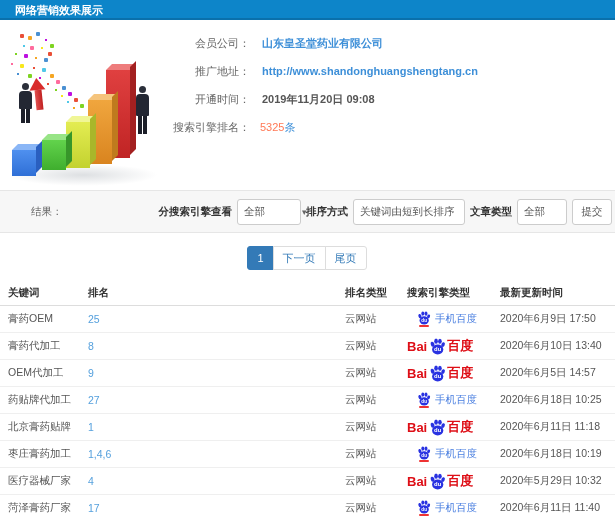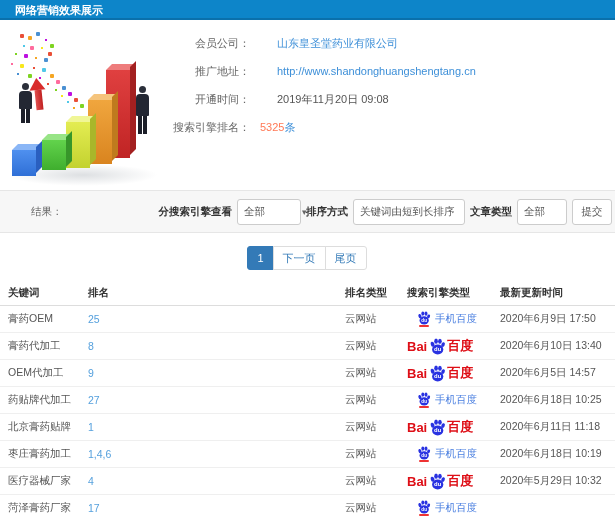--- a/index.html
+++ b/index.html
@@ -9,21 +9,21 @@
 
   
   .topbar { height:20px; background:#0d85c9; border-bottom:2px solid #0a70ab; }
   .topbar span { display:inline-block; padding-left:15px; line-height:20px; color:#fff; font-size:11px; font-weight:bold; }
 
   
   .info { position:relative; height:170px; }
   .info-fields { position:absolute; left:0; top:16px; right:12px; }
   .info-row { display:flex; align-items:center; margin-bottom:14px; font-size:11px; line-height:14px; }
   .info-label { width:250px; text-align:right; color:#666; }
-  .info-value { margin-left:27px; color:#555; }
+  .info-value { margin-left:12px; color:#555;font-weight:bold; }
   .info-value.link { color:#3d8fd8; text-decoration:none; cursor:pointer; }
   .hl-num { color:#ff7956; margin-left:10px; }
   .hl-suffix { color:#3d8fd8; cursor:pointer; }
 
   
   .chart { position:absolute; left:0; top:8px; width:185px; height:160px; }
   .floor { position:absolute; left:8px; bottom:2px; width:150px; height:22px;
            background:radial-gradient(ellipse at center, rgba(120,130,140,.25), rgba(0,0,0,0) 70%); }
   .bar { position:absolute; width:24px; }
   .bar .front { position:absolute; left:0; bottom:0; width:100%; height:100%; }
@@ -385,17 +385,18 @@
             <ellipse cx="21" cy="10" rx="2.6" ry="3.7" fill="#2932e1" transform="rotate(22 21 10)"></ellipse>
             <ellipse cx="12.8" cy="17.5" rx="8.6" ry="7.6" fill="#2932e1"></ellipse>
             <text x="12.8" y="20.5" font-size="8.5" fill="#ffffff" text-anchor="middle" font-weight="bold" font-family="Liberation Sans, sans-serif">du</text>
           </svg>
           <span class="redline"></span>
         </span>
         <span class="m-label">手机百度</span>
       </span>
       
     </div>
+    <div class="td td-date">2020年6月11日 11:40</div>
   </div>
       </div>
   </div>
 
 </div>
 
 </body></html>

